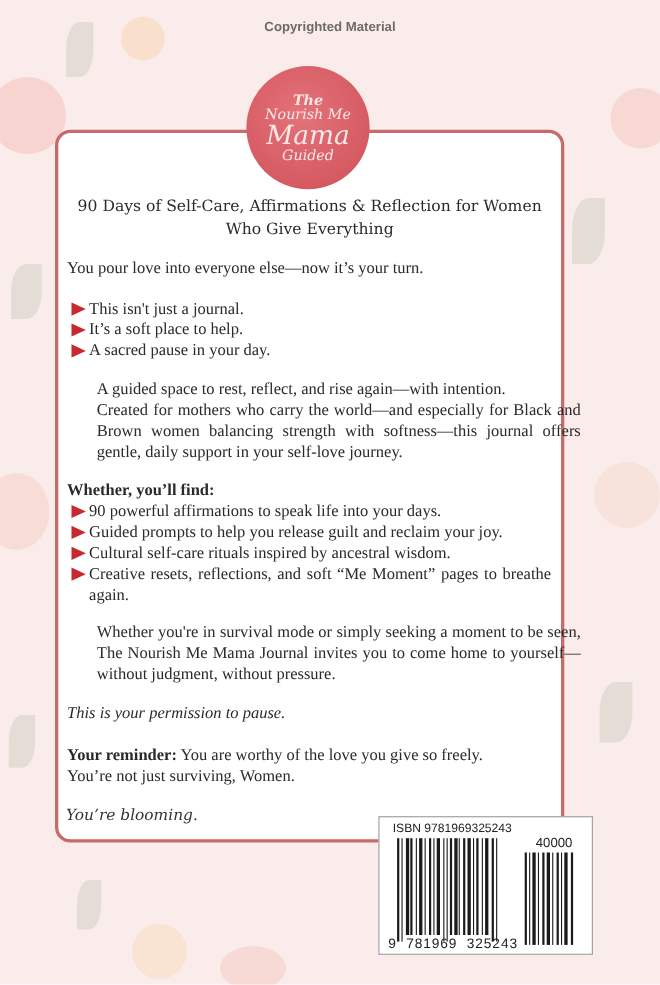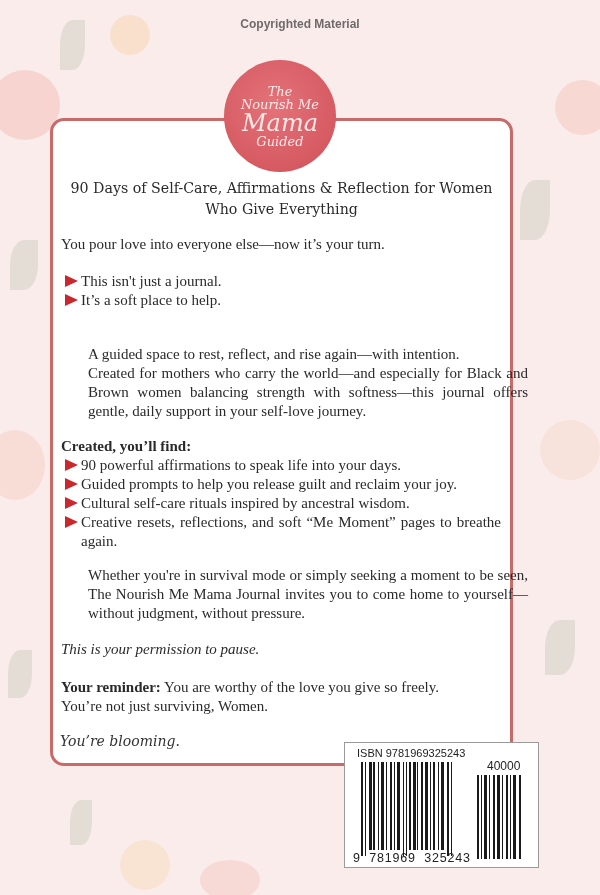--- a/index.html
+++ b/index.html
@@ -20,21 +20,21 @@
     position: absolute; left: 50px; top: 118px; width: 463px; height: 648px;
     background: #ffffff; border: 3px solid #c76a6a; border-radius: 14px;
   }
   .logo {
     position: absolute; left: 224px; top: 60px; width: 112px; height: 112px; border-radius: 50%;
     background: radial-gradient(circle at 45% 40%, #e4737a, #d65a62 70%, #c9505a);
     display: flex; flex-direction: column; align-items: center; justify-content: center;
     color: #fde8e8; font-family: "DejaVu Serif", serif; font-style: italic; z-index: 2;
     line-height: 1.0;
   }
-  .logo .l1 { font-size: 13px; }
+  .logo .l1 { font-size: 13px; font-weight: bold; }
   .logo .l2 { font-size: 13px; }
   .logo .l3 { font-size: 24px; }
   .logo .l4 { font-size: 13px; }
   .subtitle {
     position: absolute; left: 60px; width: 443px; top: 178px; text-align: center;
     font-size: 14.2px; line-height: 21px; color: #2a2a2a;
   }
   .body-text {
     position: absolute; left: 61px; width: 440px; font-size: 13.6px; line-height: 19px; color: #2a2a2a;
     font-family: "Liberation Serif", serif; font-size: 15px;
@@ -97,28 +97,29 @@
 <div class="subtitle">
   <div>90 Days of Self-Care, Affirmations &amp; Reflection for Women</div>
   <div>Who Give Everything</div>
 </div>
 
 <div class="body-text" style="top:235px;">You pour love into everyone else—now it’s your turn.</div>
 
 <ul class="body-text list" style="top:272px;">
   <li><span class="arrow"></span><span>This isn't just a journal.</span></li>
   <li><span class="arrow"></span><span>It’s a soft place to help.</span></li>
+  <li><span class="arrow"></span><span>A sacred pause in your day.</span></li>
 </ul>
 
 <div class="body-text justify" style="top:345px;">
   <div>A guided space to rest, reflect, and rise again—with intention.</div>
   <div>Created for mothers who carry the world—and especially for Black and Brown women balancing strength with softness—this journal offers gentle, daily support in your self-love journey.</div>
 </div>
 
-<div class="body-text bold" style="top:437px;">Created, you’ll find:</div>
+<div class="body-text bold" style="top:437px;">Whether, you’ll find:</div>
 <ul class="body-text list" style="top:456px;">
   <li><span class="arrow"></span><span>90 powerful affirmations to speak life into your days.</span></li>
   <li><span class="arrow"></span><span>Guided prompts to help you release guilt and reclaim your joy.</span></li>
   <li><span class="arrow"></span><span>Cultural self-care rituals inspired by ancestral wisdom.</span></li>
   <li><span class="arrow"></span><span>Creative resets, reflections, and soft “Me Moment” pages to breathe again.</span></li>
 </ul>
 
 <div class="body-text justify" style="top:566px;">Whether you're in survival mode or simply seeking a moment to be seen, The Nourish Me Mama Journal invites you to come home to yourself—without judgment, without pressure.</div>
 
 <div class="body-text italic" style="top:640px;">This is your permission to pause.</div>

